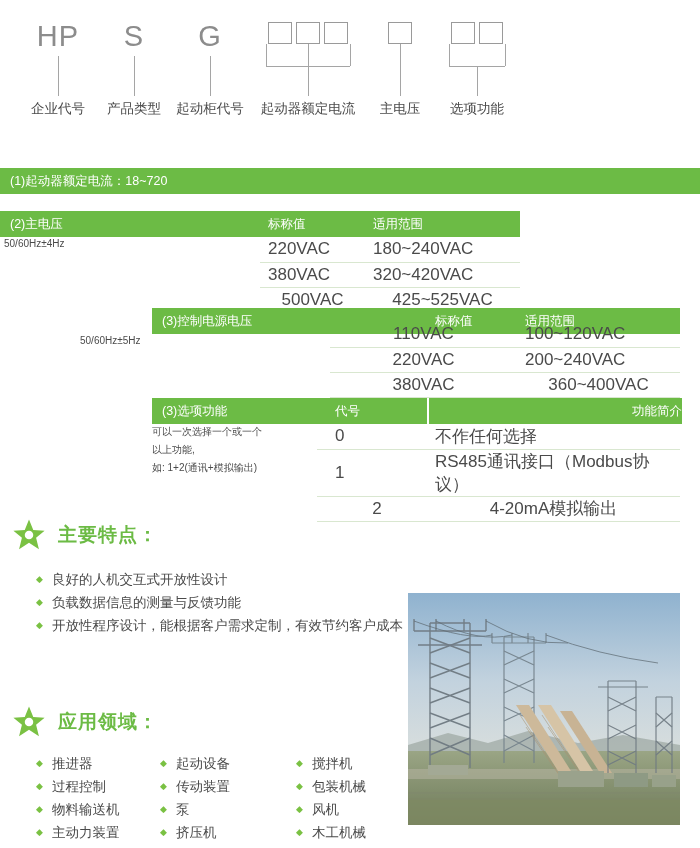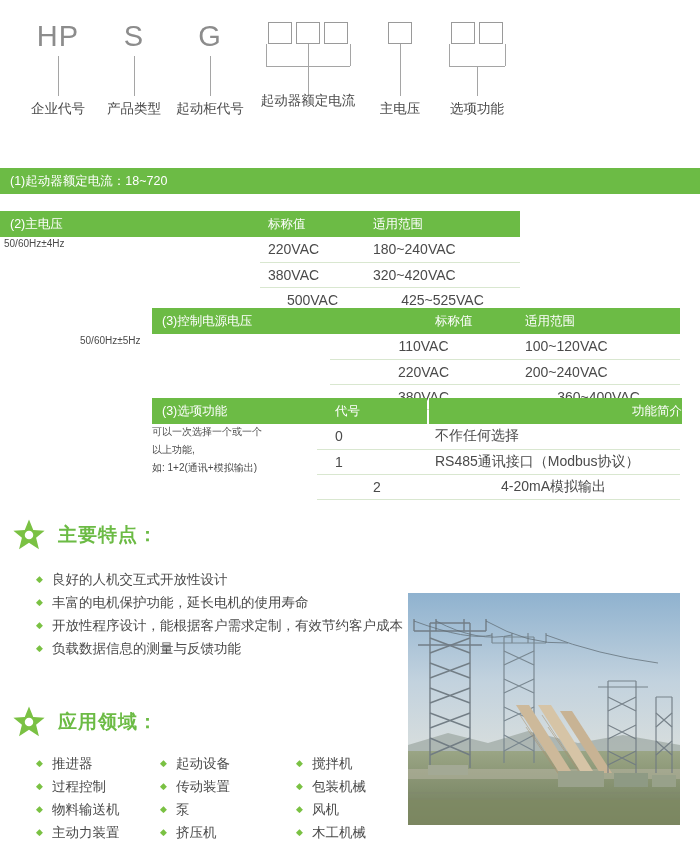--- a/index.html
+++ b/index.html
@@ -75,21 +75,21 @@
     padding-left: 10px;
   }
   .row-1 {
     position: absolute;
     left: 0;
     top: 168px;
     width: 700px;
   }
   .grid-table {
     border-collapse: collapse;
-    font-size: 14px;
+    font-size: 17px;
   }
   .grid-table td {
     border-bottom: 1px solid #d9e7d0;
     height: 25px;
     padding: 0 8px;
     color: #4a4a4a;
   }
   .grid-table tr:last-child td { border-bottom: 1px solid #d9e7d0; text-align: center; }
 
   .side-note {
@@ -183,21 +183,21 @@
       <div class="code-box"></div>
       <div class="code-box"></div>
       <div class="code-box"></div>
     </div>
   </div>
   <div class="leader-h" style="left:266px; top:58px; width:84px;"></div>
   <div class="leader" style="left:266px; top:36px; height:22px;"></div>
   <div class="leader" style="left:308px; top:36px; height:22px;"></div>
   <div class="leader" style="left:350px; top:36px; height:22px;"></div>
   <div class="leader" style="left:308px; top:58px; height:30px;"></div>
-  <div class="code-label" style="left:252px; top:84px; width:112px;">起动器额定电流</div>
+  <div class="code-label" style="left:252px; top:92px; width:112px;">起动器额定电流</div>
 
   <div class="code-item" style="left:366px; top:14px; width:68px;">
     <div class="code-boxes">
       <div class="code-box"></div>
     </div>
   </div>
   <div class="leader" style="left:400px; top:36px; height:52px;"></div>
   <div class="code-label" style="left:366px; top:92px; width:68px;">主电压</div>
 
   <div class="code-item" style="left:422px; top:14px; width:110px;">
@@ -240,21 +240,21 @@
     </table>
 </div>
 
 <div>
   <div class="bar" style="position:absolute; left:152px; top:308px; width:275px;">(3)控制电源电压</div>
   <div class="bar" style="position:absolute; left:427px; top:308px; width:90px; padding-left:8px;">标称值</div>
   <div class="bar" style="position:absolute; left:517px; top:308px; width:163px; padding-left:8px;">适用范围</div>
 
   <div class="side-note" style="left:80px; top:335px;">50/60Hz±5Hz</div>
 
-  <table class="grid-table" style="position:absolute; left:330px; top:334px; width:350px;">
+  <table class="grid-table" style="position:absolute; left:330px; top:322px; width:350px;">
     <tbody>
         <tr>
       <td style="width:187px; text-align:center;">110VAC</td>
       <td style="width:163px;">100~120VAC</td>
     </tr>
     <tr>
       <td style="text-align:center;">220VAC</td>
       <td>200~240VAC</td>
     </tr>
     <tr>
@@ -297,23 +297,22 @@
     <svg viewBox="0 0 48 48" width="34" height="34" aria-hidden="true">
       <path d="M24 2 L30 17 L46 18 L34 28 L38 44 L24 35 L10 44 L14 28 L2 18 L18 17 Z" fill="#7ac143"></path>
       <circle cx="24" cy="24" r="6" fill="#ffffff"></circle>
     </svg>
   </span>
   <span class="section-title">主要特点：</span>
 </div>
 
 <ul class="bullet-list" style="left:36px; top:568px;">
   <li>良好的人机交互式开放性设计</li>
-  <li>丰富的电机保护功能，延长电机的使用寿命</li>
+  <li>负载数据信息的测量与反馈功能</li>
   <li>开放性程序设计，能根据客户需求定制，有效节约客户成本</li>
-  <li>负载数据信息的测量与反馈功能</li>
 </ul>
 
 <div class="section-head" style="left:12px; top:705px;">
   <span class="star">
     <svg viewBox="0 0 48 48" width="34" height="34" aria-hidden="true">
       <path d="M24 2 L30 17 L46 18 L34 28 L38 44 L24 35 L10 44 L14 28 L2 18 L18 17 Z" fill="#7ac143"></path>
       <circle cx="24" cy="24" r="6" fill="#ffffff"></circle>
     </svg>
   </span>
   <span class="section-title">应用领域：</span>

